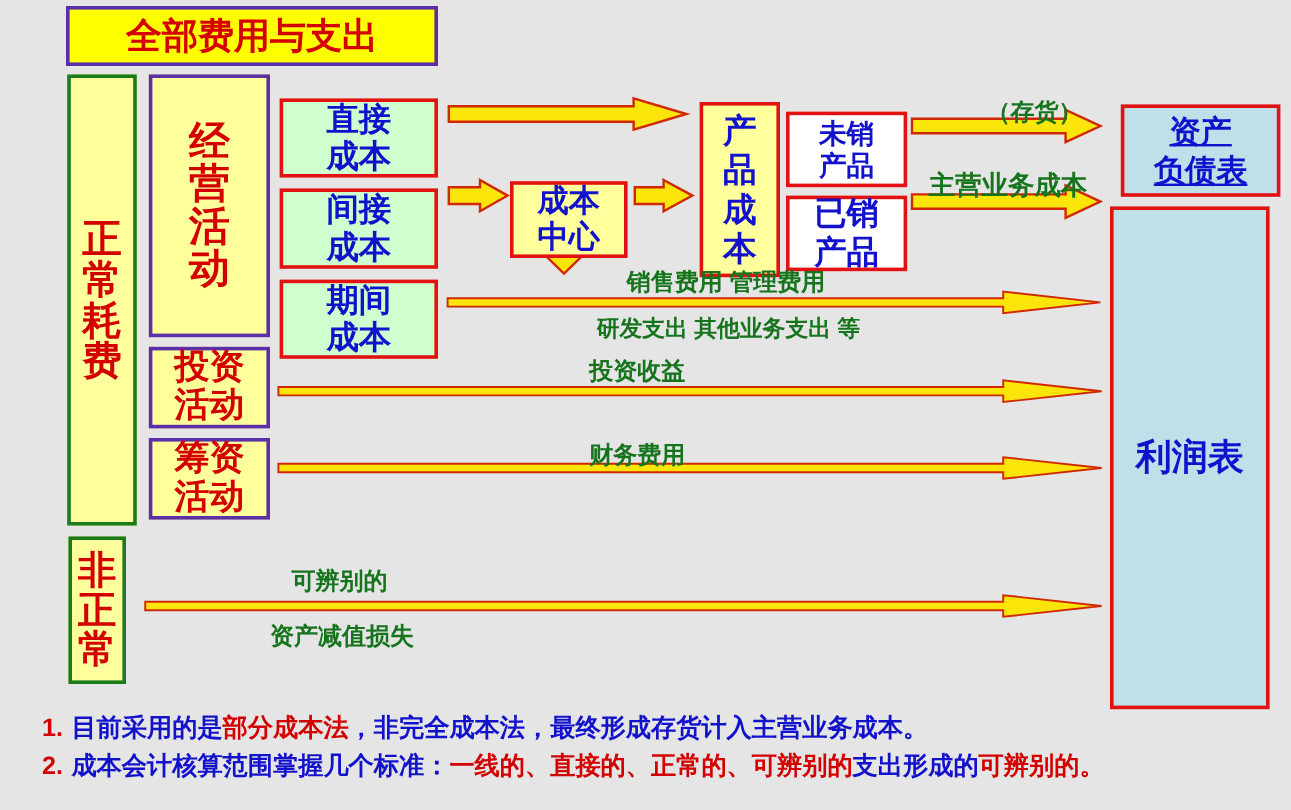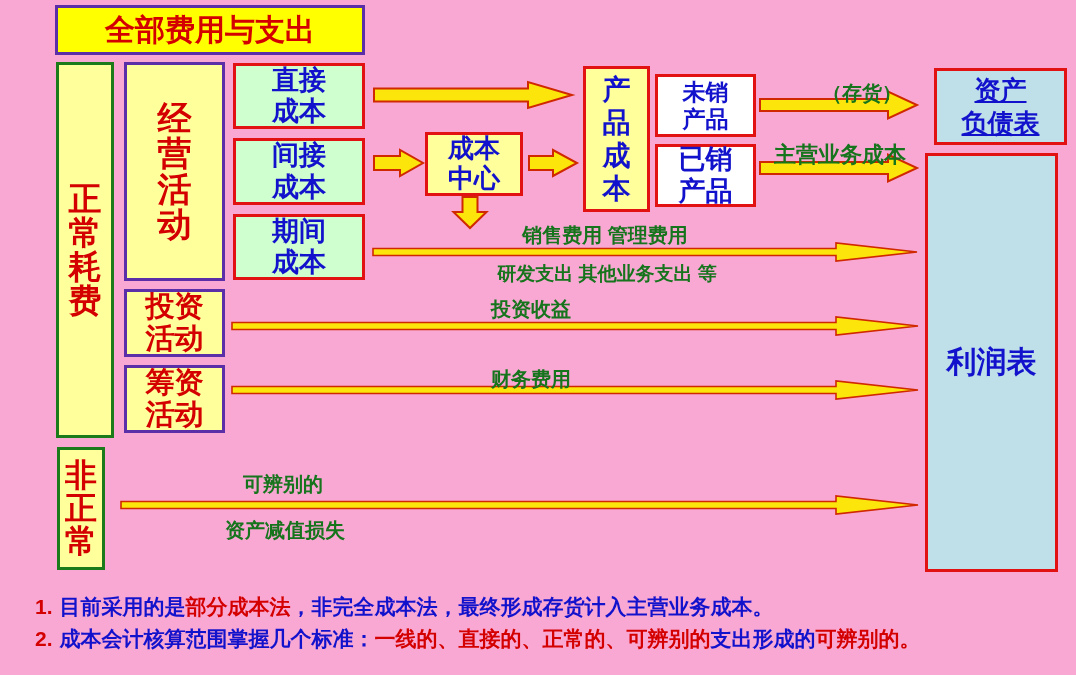--- a/index.html
+++ b/index.html
@@ -1,36 +1,36 @@
 <!DOCTYPE html>
 <html style="--bright-yellow: #FFFF00; --light-yellow: #FFFF9C; --light-green: #CFFFCF; --light-blue: #BFDFE9; --purple-border: #5B2FA8; --green-border: #1B7B1B; --red-border: #E31212; --red-text: #D40000; --blue-text: #1212CC; --green-label: #15741C; --arrow-fill: #FCE50A; --arrow-stroke: #D02800;"><head>
 <meta charset="utf-8">
 <style>
   html,body{margin:0;padding:0;background:#fff;}
   .canvas{
-    position:relative;width:1076px;height:675px;background:#f9a8d4;overflow:hidden;
+    position:relative;width:1076px;height:675px;background:#e5e5e5;overflow:hidden;
     font-family:"Liberation Sans","DejaVu Sans",sans-serif;font-weight:bold;
   }
   .arrows{position:absolute;left:0;top:0;width:1076px;height:675px;pointer-events:none;}
   .arrow{fill:var(--arrow-fill,#FCE50A);stroke:var(--arrow-stroke,#D02800);stroke-width:1.6;stroke-linejoin:miter;}
   .arrow.thick{stroke-width:2;}
   .box{
     position:absolute;box-sizing:border-box;display:flex;align-items:center;justify-content:center;
     text-align:center;
   }
   .b-yellow{background:var(--light-yellow,#FFFF9C);}
   .b-bright{background:var(--bright-yellow,#FFFF00);}
   .b-green{background:var(--light-green,#CFFFCF);}
   .b-blue{background:var(--light-blue,#BFDFE9);}
   .b-white{background:#fff;}
   .bd-purple{border:3px solid var(--purple-border,#5B2FA8);}
   .bd-green{border:3px solid var(--green-border,#1B7B1B);}
   .bd-red{border:3px solid var(--red-border,#E31212);}
   .t-red{color:var(--red-text,#D40000);}
-  .t-blue{color:var(--blue-text,#1212CC);}
+  .t-blue{color:var(--blue-text,#1212CC);margin-top:19px;}
   .vstack{line-height:1.03;}
   .two{line-height:1.15;}
   .flabel{position:absolute;transform:translateX(-50%);white-space:nowrap;color:var(--green-label,#15741C);font-size:20px;}
   .notes{position:absolute;left:35px;top:591px;width:1020px;font-size:21px;line-height:1.5;}
   .notes .num{margin-right:7px;}
   .red{color:var(--red-text,#D40000);}
   .blue{color:var(--blue-text,#1212CC);}
 </style>
 </head>
 <body>

